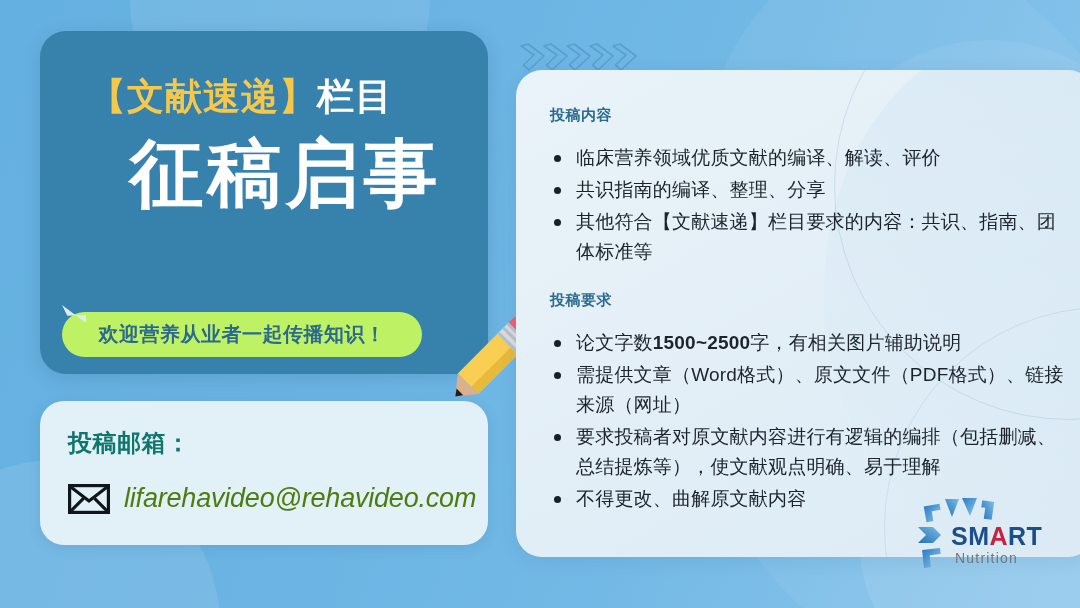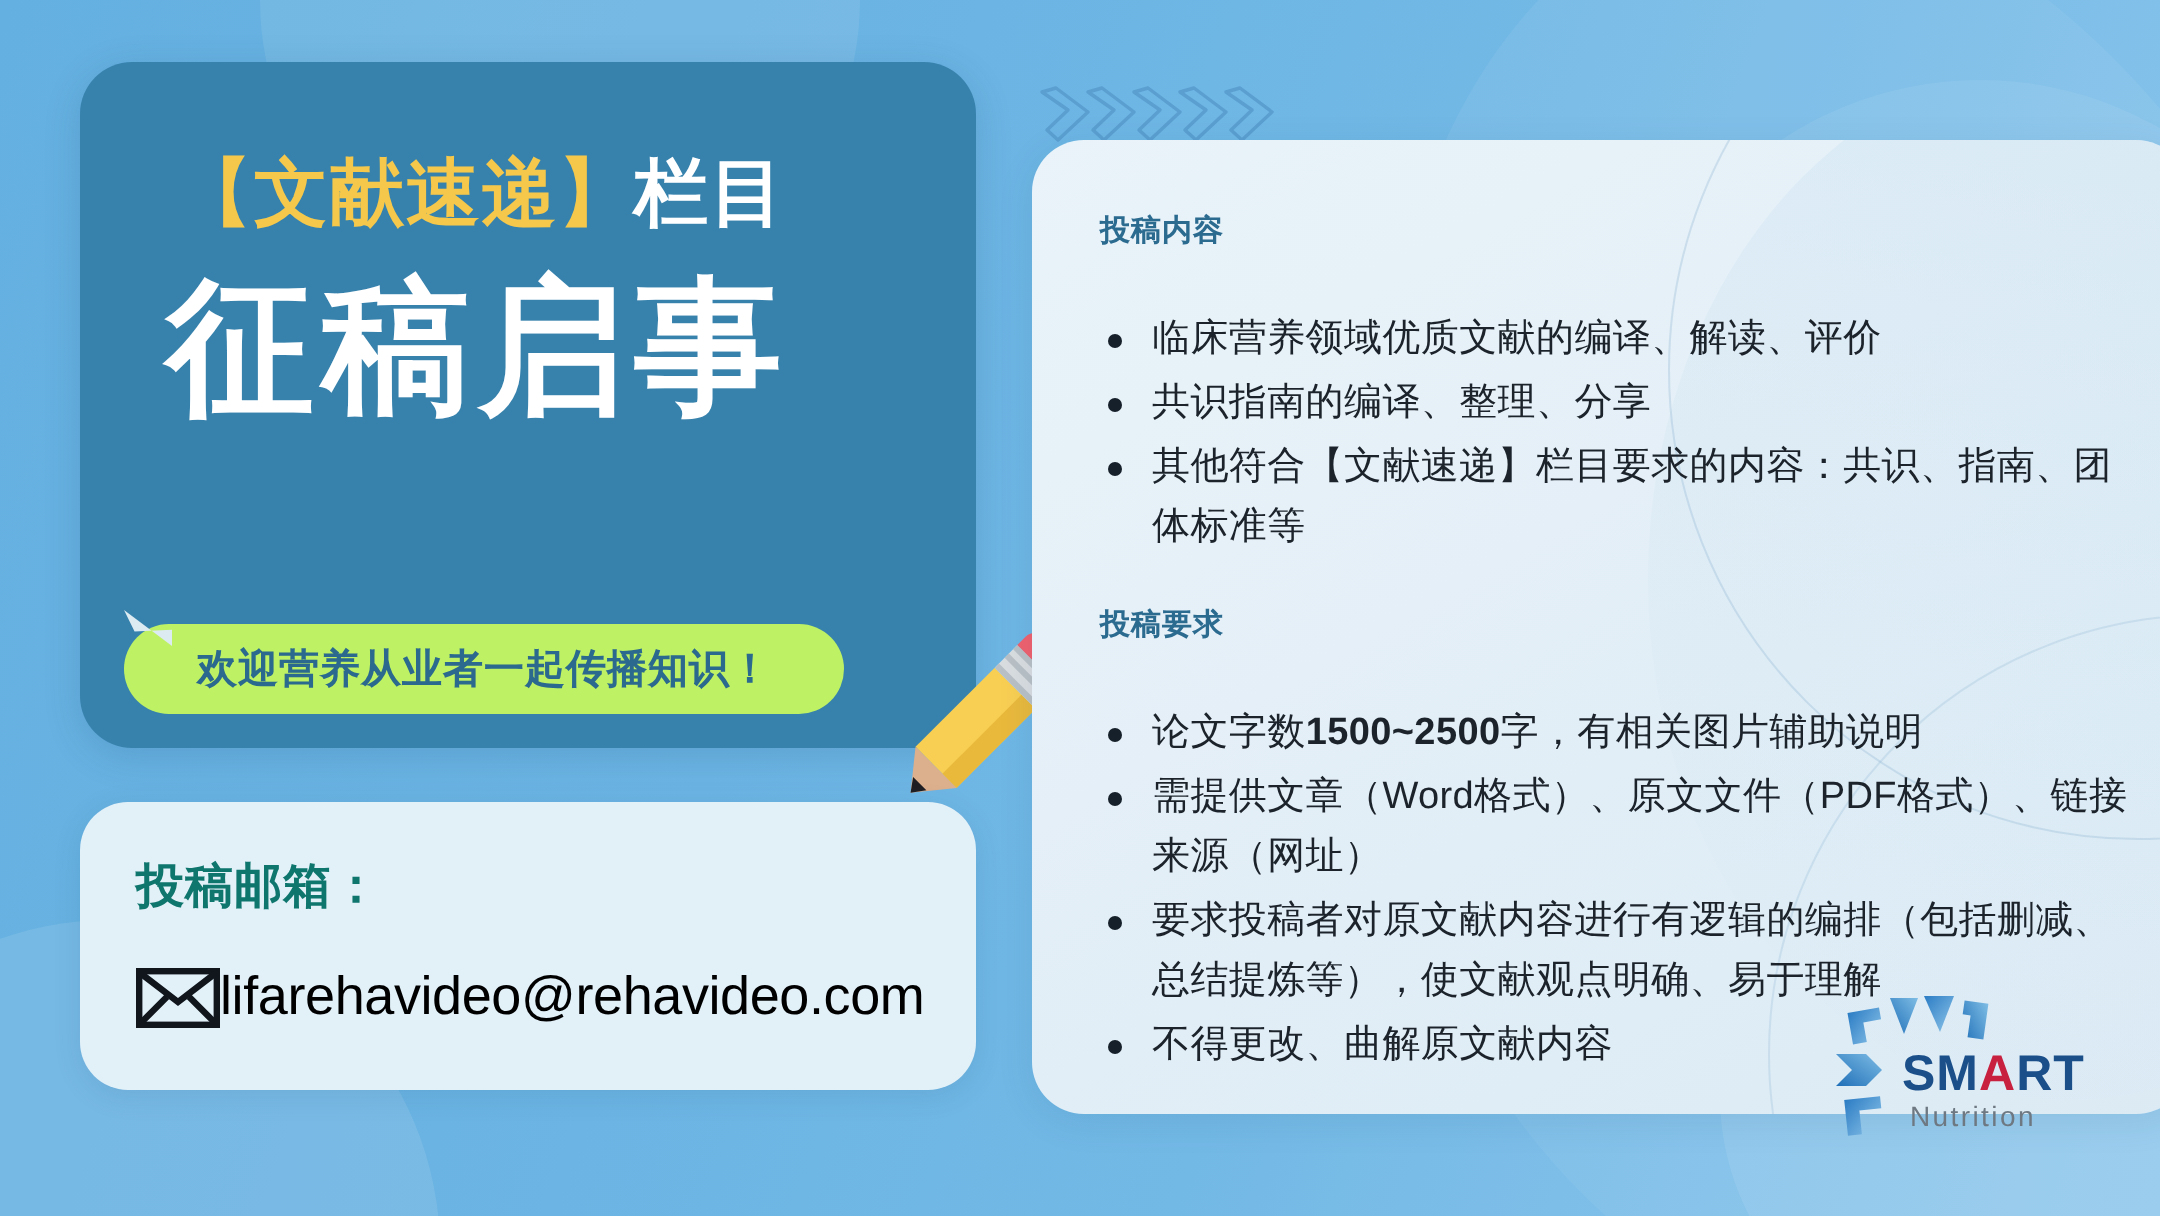--- a/index.html
+++ b/index.html
@@ -44,21 +44,21 @@
   .hero-inner{padding:47px 0 0 0;}
 
   .hero-line1{
     font-size:37px;line-height:1;font-weight:700;color:#ffffff;
     letter-spacing:1px;padding-left:32px;white-space:nowrap;
   }
   .hero-line1 .hl{color:#f5c84b;}
 
   .hero-line2{
     font-size:74px;line-height:1;font-weight:700;color:#ffffff;
-    letter-spacing:4px;padding-left:26px;margin-top:22px;white-space:nowrap;
+    letter-spacing:4px;padding-left:26px;margin-top:22px;white-space:nowrap;text-align:center;
   }
 
   
   .bubble{
     position:absolute;left:22px;top:281px;
     width:360px;height:45px;
     background:#bef264;border-radius:24px;
     display:flex;align-items:center;justify-content:center;
   }
   .bubble-tail{
@@ -76,21 +76,21 @@
   
   .email-card{
     position:absolute;left:40px;top:401px;width:448px;height:144px;
     background:#e2f0f8;border-radius:24px;
     box-shadow:0 3px 14px rgba(30,80,120,.12);
     padding:26px 0 0 28px;
   }
   .email-label{font-size:24px;font-weight:700;color:#0f766e;letter-spacing:.5px;}
   .email-row{display:flex;align-items:center;margin-top:24px;}
   .env-icon{width:42px;height:30px;flex:0 0 auto;}
-  .email-value{font-size:27px;color:#000000;letter-spacing:-.2px;white-space:nowrap;}
+  .email-value{font-size:27px;color:#4d7c0f;margin-left:14px;letter-spacing:-.2px;white-space:nowrap;font-style:italic;}
 
   
   .right-panel{
     position:absolute;left:516px;top:70px;width:578px;height:487px;
     background:linear-gradient(150deg,#e9f3f9 0%,#e4eff7 42%,#dfedf6 75%,#dceaf4 100%);
     border-radius:26px 26px 26px 26px;
     box-shadow:0 4px 18px rgba(30,80,120,.10);
     overflow:hidden;
   }
   .panel-curve{position:absolute;pointer-events:none;}
@@ -107,21 +107,21 @@
     border:1px solid rgba(140,180,210,.25);
   }
 
   .panel-body{position:relative;padding:36px 26px 0 34px;}
 
   .sec-title{
     font-size:15px;font-weight:700;color:#2c6b90;letter-spacing:.5px;
   }
   .sec-title.second{margin-top:24px;}
 
-  ul.bullets{list-style:none;margin-top:30px;}
+  ul.bullets{list-style:none;margin-top:18px;}
   ul.bullets li{
     position:relative;
     padding-left:26px;
     font-size:19px;line-height:1.58;color:#1c232b;
     margin-bottom:2px;
     letter-spacing:.2px;
   }
   ul.bullets li::before{
     content:"";position:absolute;left:4px;top:12px;
     width:7px;height:7px;border-radius:50%;background:#16202a;

